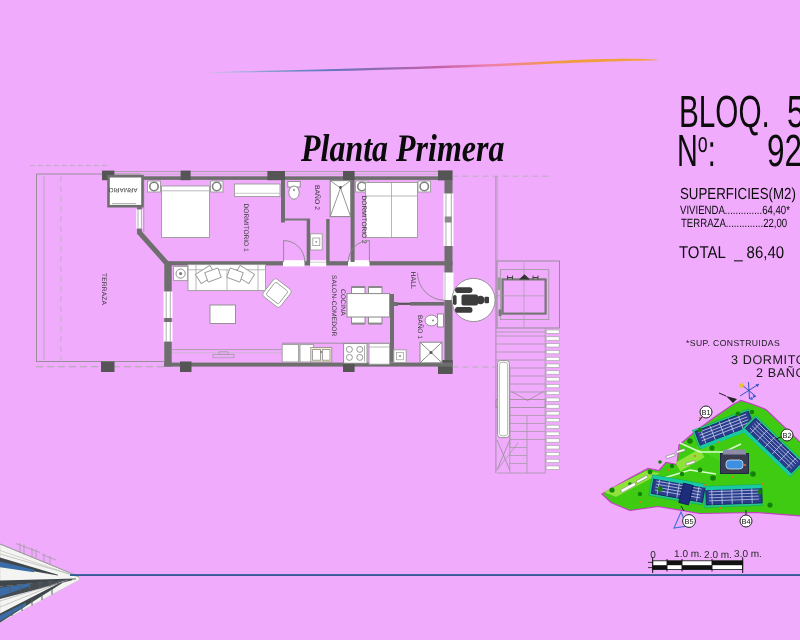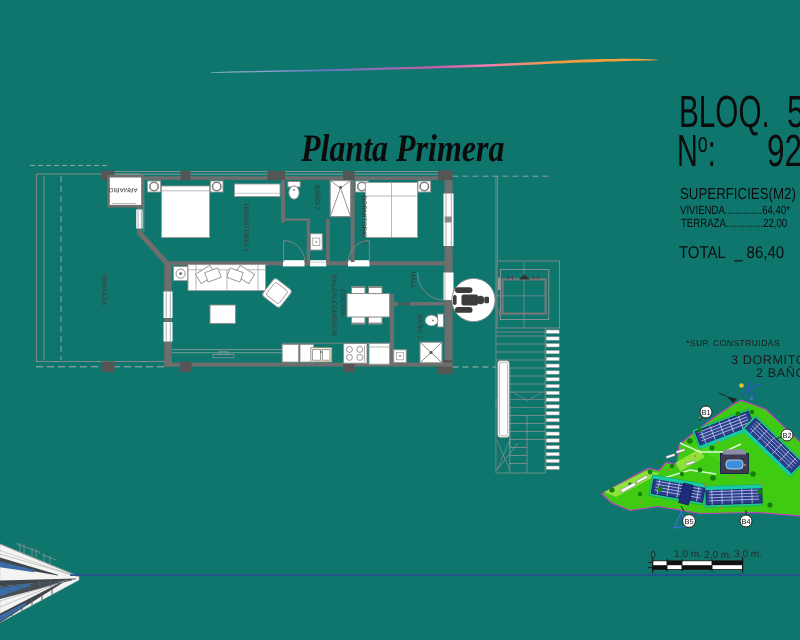--- a/index.html
+++ b/index.html
@@ -1,16 +1,16 @@
 <!DOCTYPE html>
 <html><head>
 <meta charset="utf-8">
 <style>
   html,body{margin:0;padding:0;background:#ffffff;}
-  #page{position:relative;width:800px;height:640px;background:#0f766e;overflow:hidden;
+  #page{position:relative;width:800px;height:640px;background:#f0abfc;overflow:hidden;
         font-family:"Liberation Sans", sans-serif;}
   svg{position:absolute;top:0;left:0;}
   svg text{text-rendering:geometricPrecision;}
 </style>
 </head>
 <body>
 <div id="page">
 <svg width="800" height="640" viewBox="0 0 800 640">
   <defs>
     <linearGradient id="swoosh" x1="0" y1="0" x2="1" y2="0">

